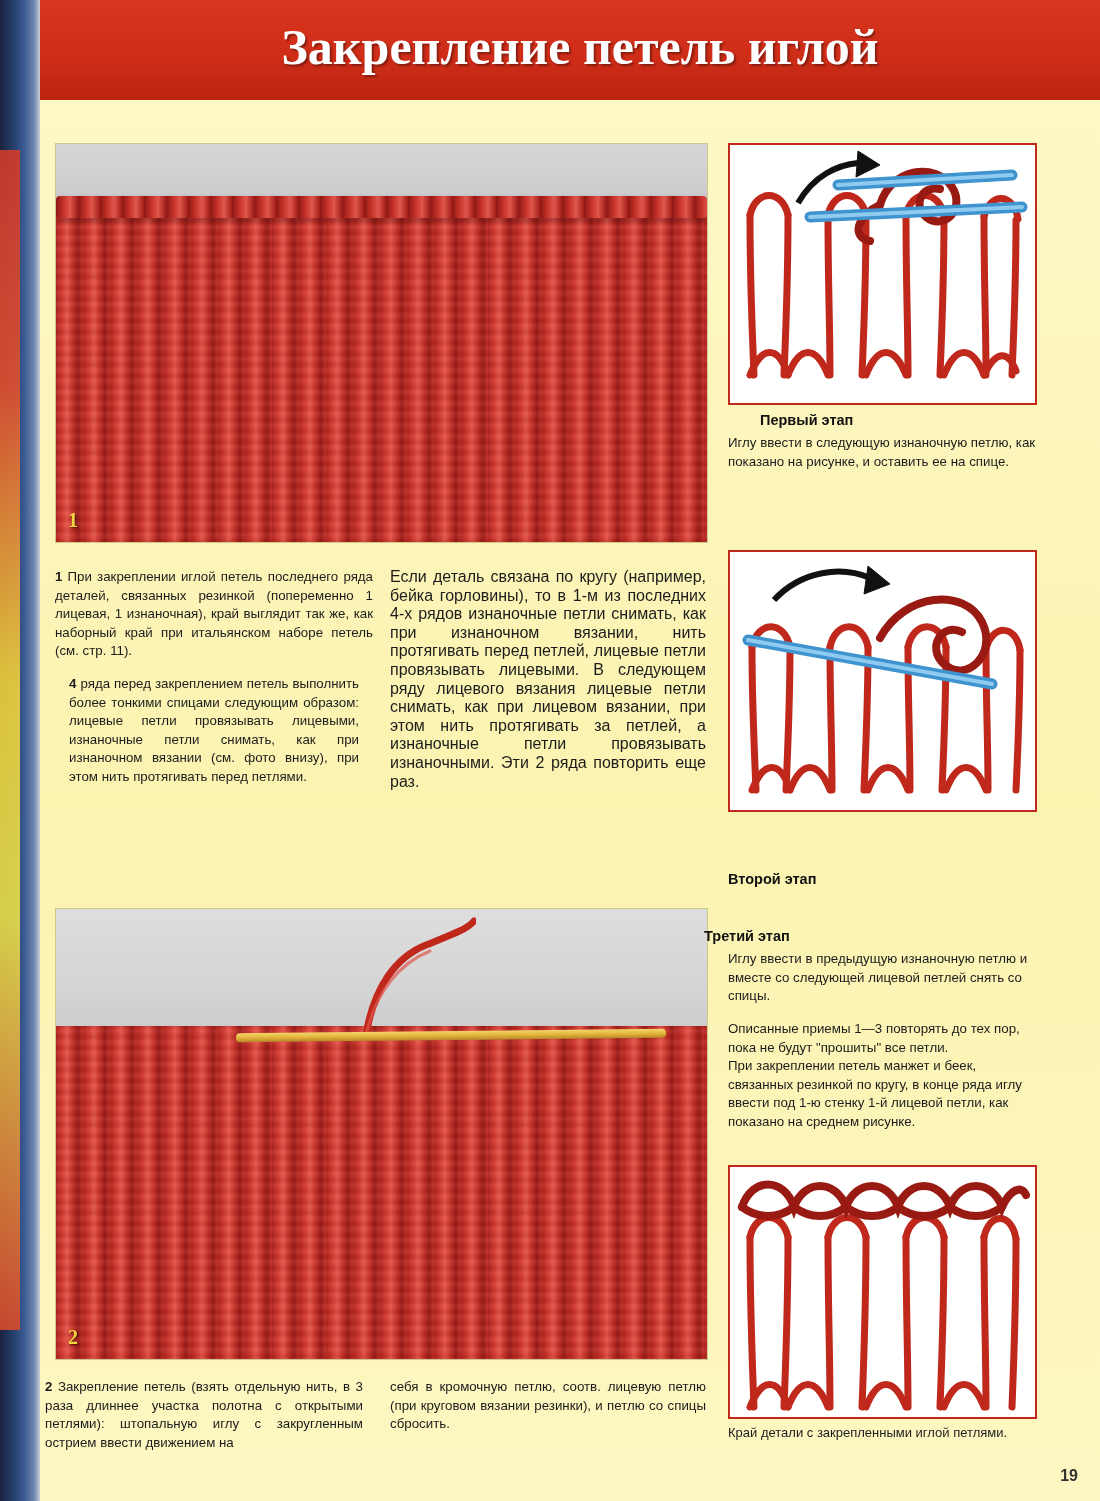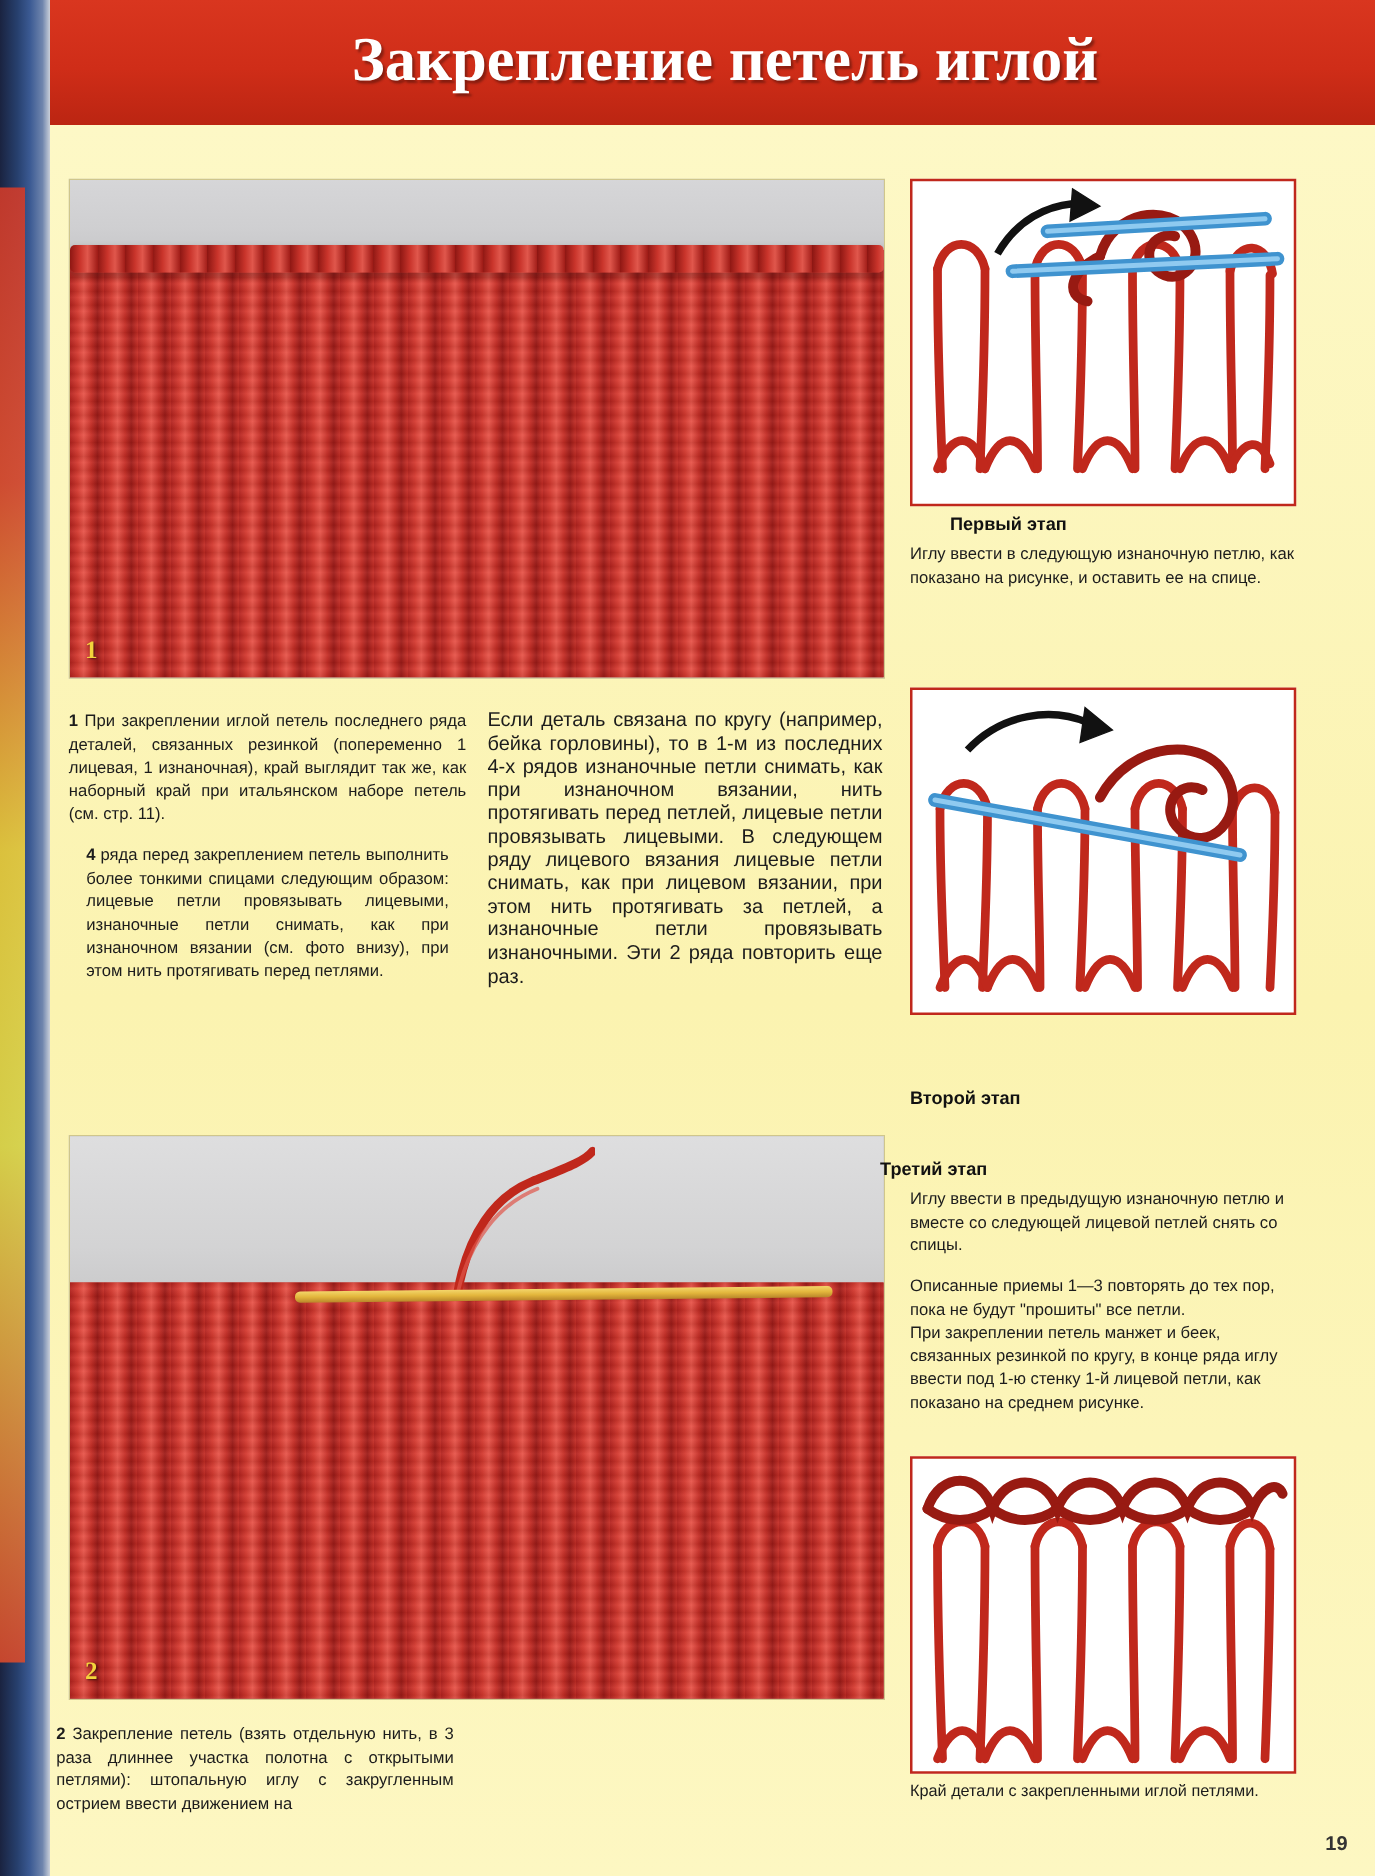--- a/index.html
+++ b/index.html
@@ -273,20 +273,23 @@
       <path d="M10 118 C20 74, 44 46, 74 34" stroke="#e0564a" stroke-width="3" fill="none" stroke-linecap="round" opacity=".7"></path>
     </svg>
     <div class="needle"></div>
     <div class="photo-num">2</div>
   </div>
 
   <div class="col-left2">
     <p style="margin:0;">
       <span class="cap">2</span><span> Закрепление петель (взять отдельную нить, в 3 раза длиннее участка полотна с открытыми петлями): штопальную иглу с закругленным острием ввести движением на</span>
     </p>
+  </div>
+  <div class="col-right2">
+    <p style="margin:0;">себя в кромочную петлю, соотв. лицевую петлю (при круговом вязании резинки), и петлю со спицы сбросить.</p>
   </div>
 
   <div class="fig fig1">
     <svg width="301" height="254" viewBox="0 0 301 254">
       <g stroke="#c0281c" stroke-width="7" fill="none" stroke-linecap="round">
         <path d="M20 70 C20 140, 22 180, 24 230"></path>
         <path d="M58 70 C58 140, 56 180, 54 230"></path>
         <path d="M58 230 C70 200, 86 200, 98 230"></path>
         <path d="M98 70 C98 140, 100 180, 100 230"></path>
         <path d="M136 70 C136 140, 134 180, 132 230"></path>

